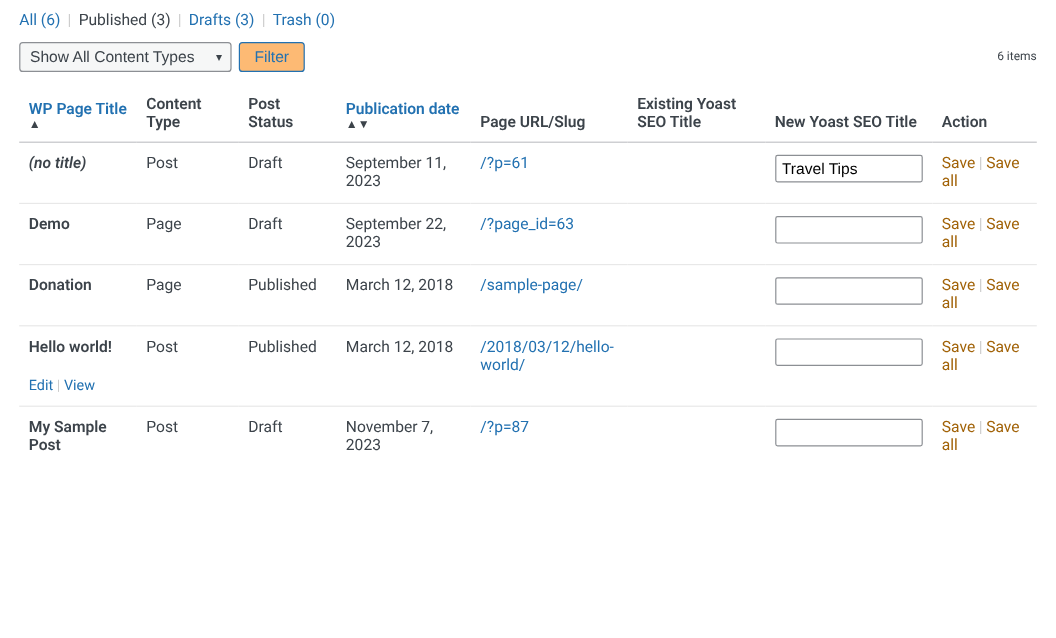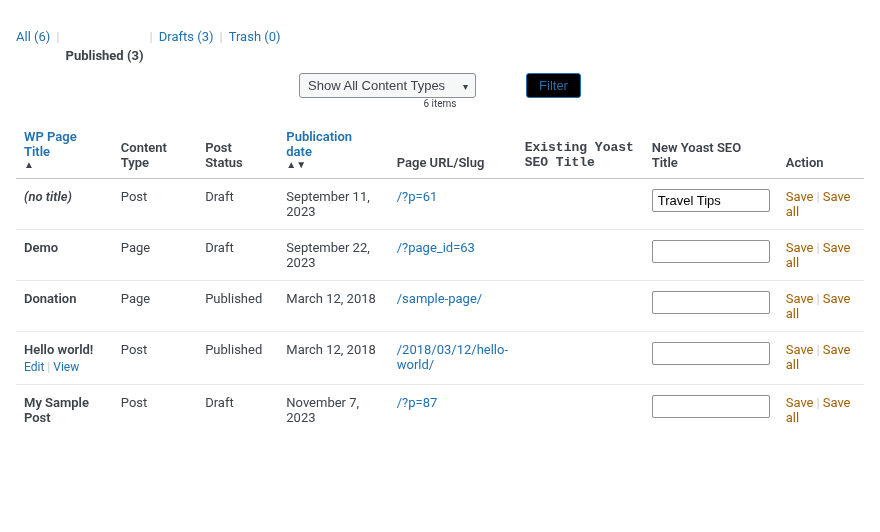--- a/index.html
+++ b/index.html
@@ -24,30 +24,28 @@
       color: #3c434a;
     }
     .subsubsub a {
       color: #2271b1;
       text-decoration: none;
     }
     .subsubsub .sep {
       color: #ccc;
     }
     .subsubsub .current {
-      font-weight: 700;
-      color: #3c434a;
-      margin-top: 38px;
+      font-weight: 400;
+      color: #3c434a;
     }
     .tablenav {
       display: flex;
       align-items: center;
       justify-content: space-between;
       margin-bottom: 12px;
-      flex-direction: column;
     }
     .tablenav-left {
       display: flex;
       align-items: center;
       gap: 6px;
     }
     .select-wrap {
       position: relative;
       display: inline-block;
     }
@@ -70,24 +68,23 @@
       transform: translateY(-50%);
       pointer-events: none;
       color: #3c434a;
       font-size: 10px;
     }
     .button {
       border: 1px solid #2271b1;
       border-radius: 3px;
       padding: 4px 12px;
       font-size: 13px;
-      background: #000000;
+      background: #fdba74;
       color: #2271b1;
       cursor: pointer;
-      margin-left: 44px;
     }
     .items-count {
       font-size: 10px;
       color: #3c434a;
     }
     table {
       width: 100%;
       border-collapse: collapse;
       font-size: 13px;
     }
@@ -114,29 +111,29 @@
     tbody tr:last-child { border-bottom: none; }
     tbody td {
       padding: 10px 8px;
       vertical-align: top;
     }
     .col-title { min-width: 90px; }
     .col-content-type { min-width: 80px; }
     .col-status { min-width: 80px; }
     .col-pub-date { min-width: 100px; }
     .col-url { min-width: 110px; }
-    .col-existing { min-width: 90px; font-family: Liberation Mono, monospace; }
+    .col-existing { min-width: 90px; }
     .col-new { min-width: 100px; }
     .col-action { min-width: 80px; }
     .wp-page-title {
       font-weight: 600;
     }
     .row-actions {
       font-size: 12px;
-      margin-top: 3px;
+      margin-top: 17px;
     }
     .row-actions a {
       color: #2271b1;
       text-decoration: none;
     }
     .row-actions .sep { color: #ccc; margin: 0 3px; }
     .url-link {
       color: #2271b1;
       text-decoration: none;
       word-break: break-all;

